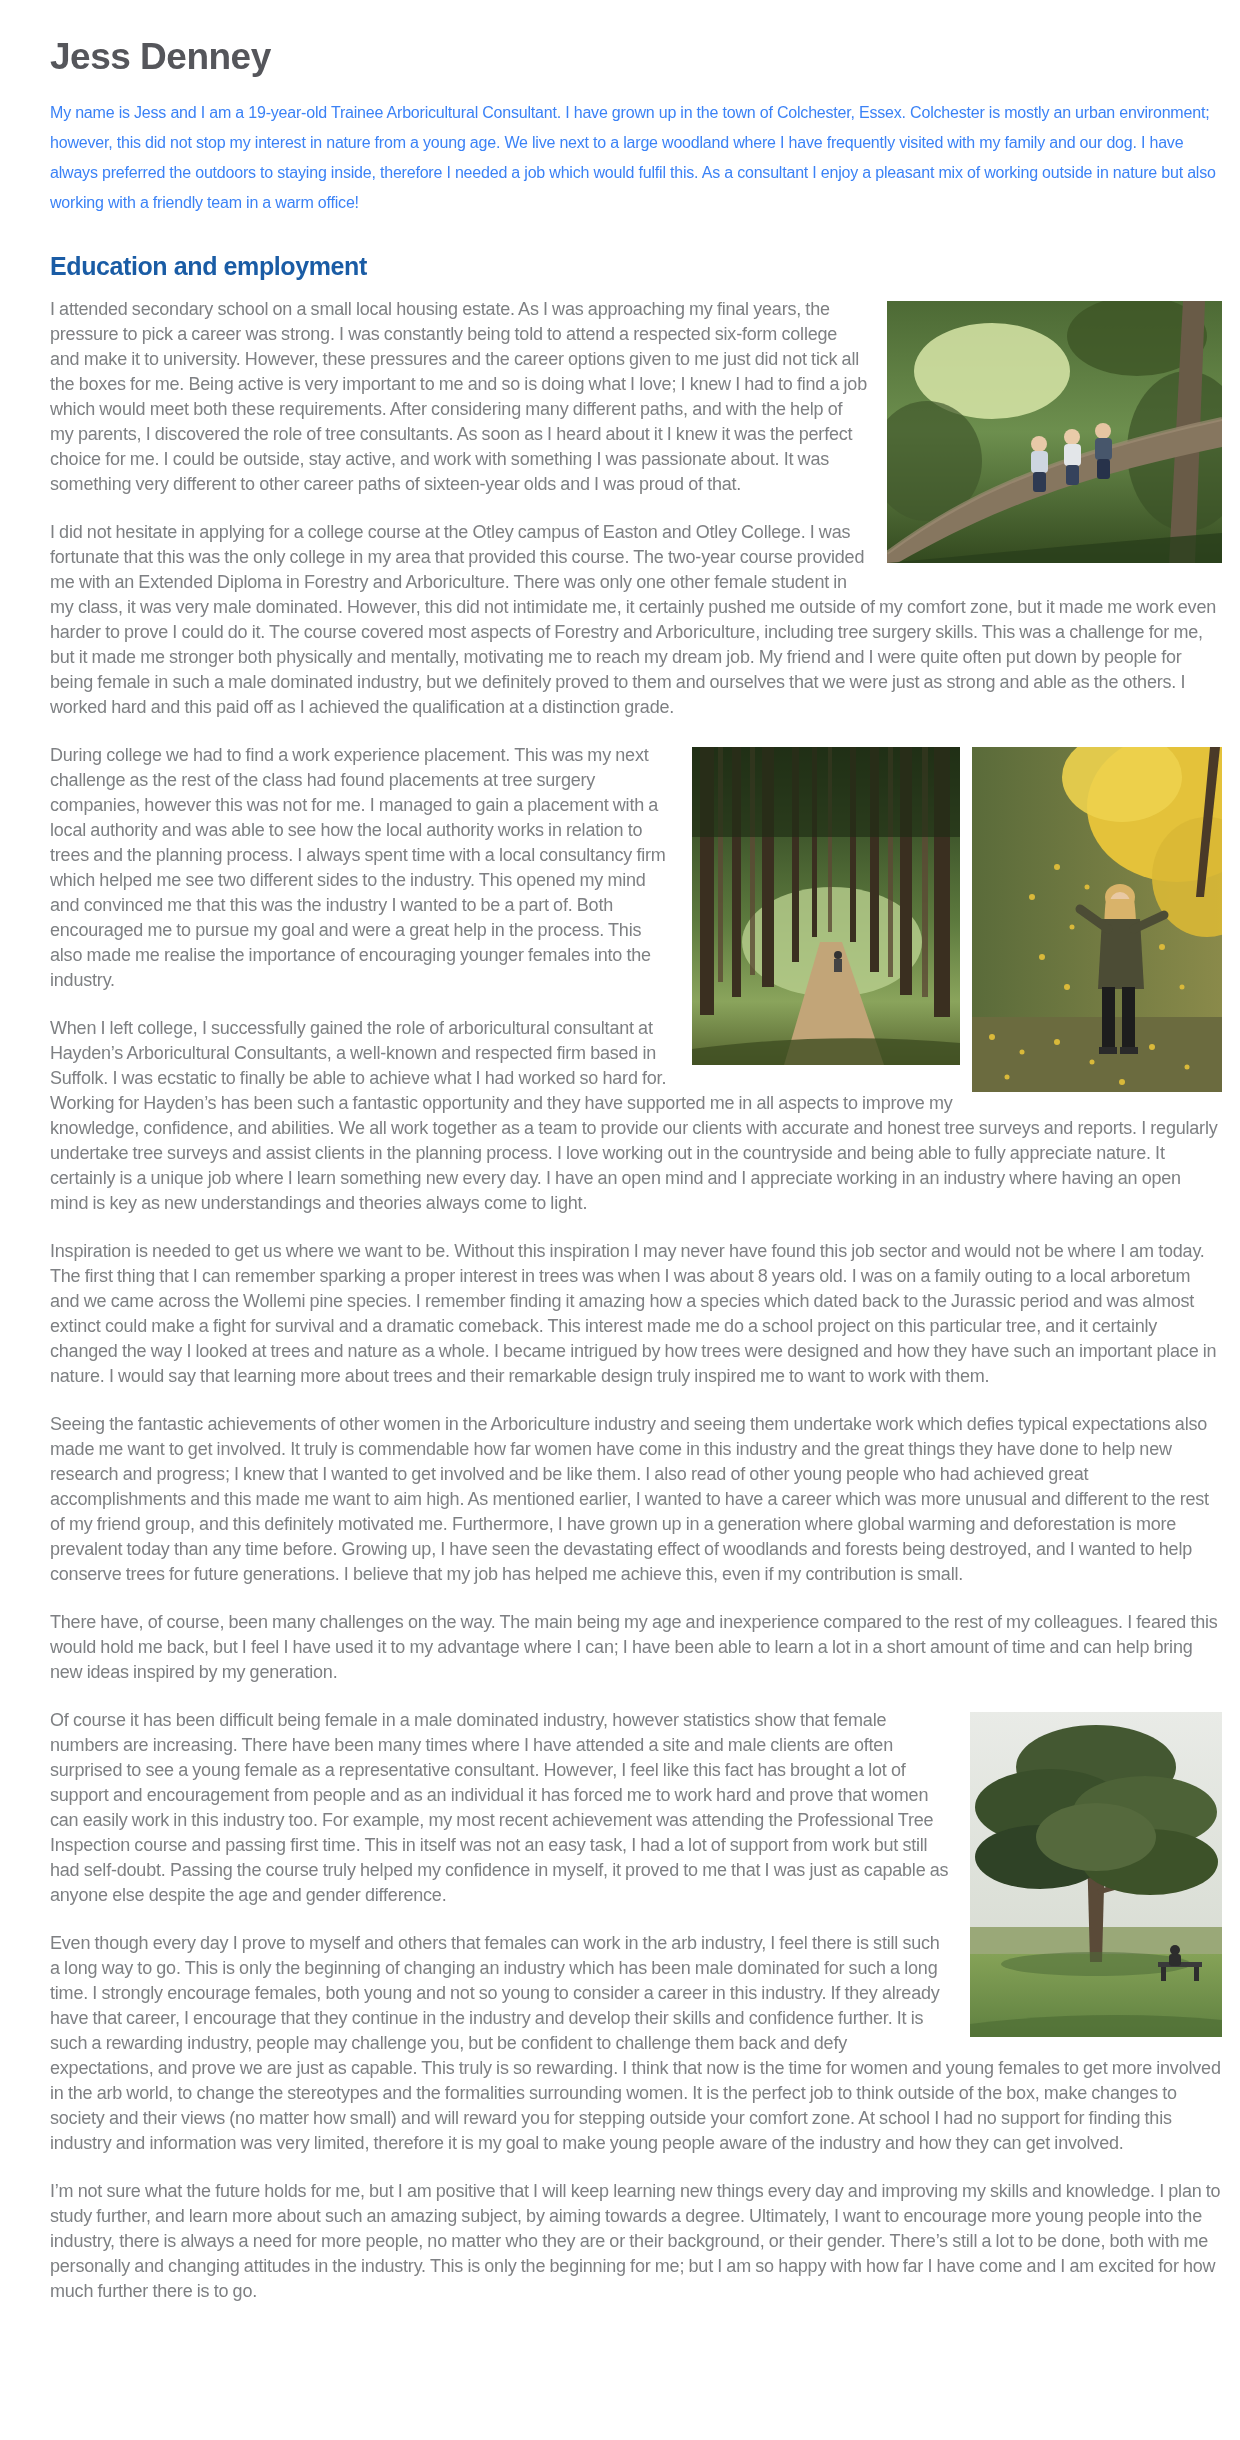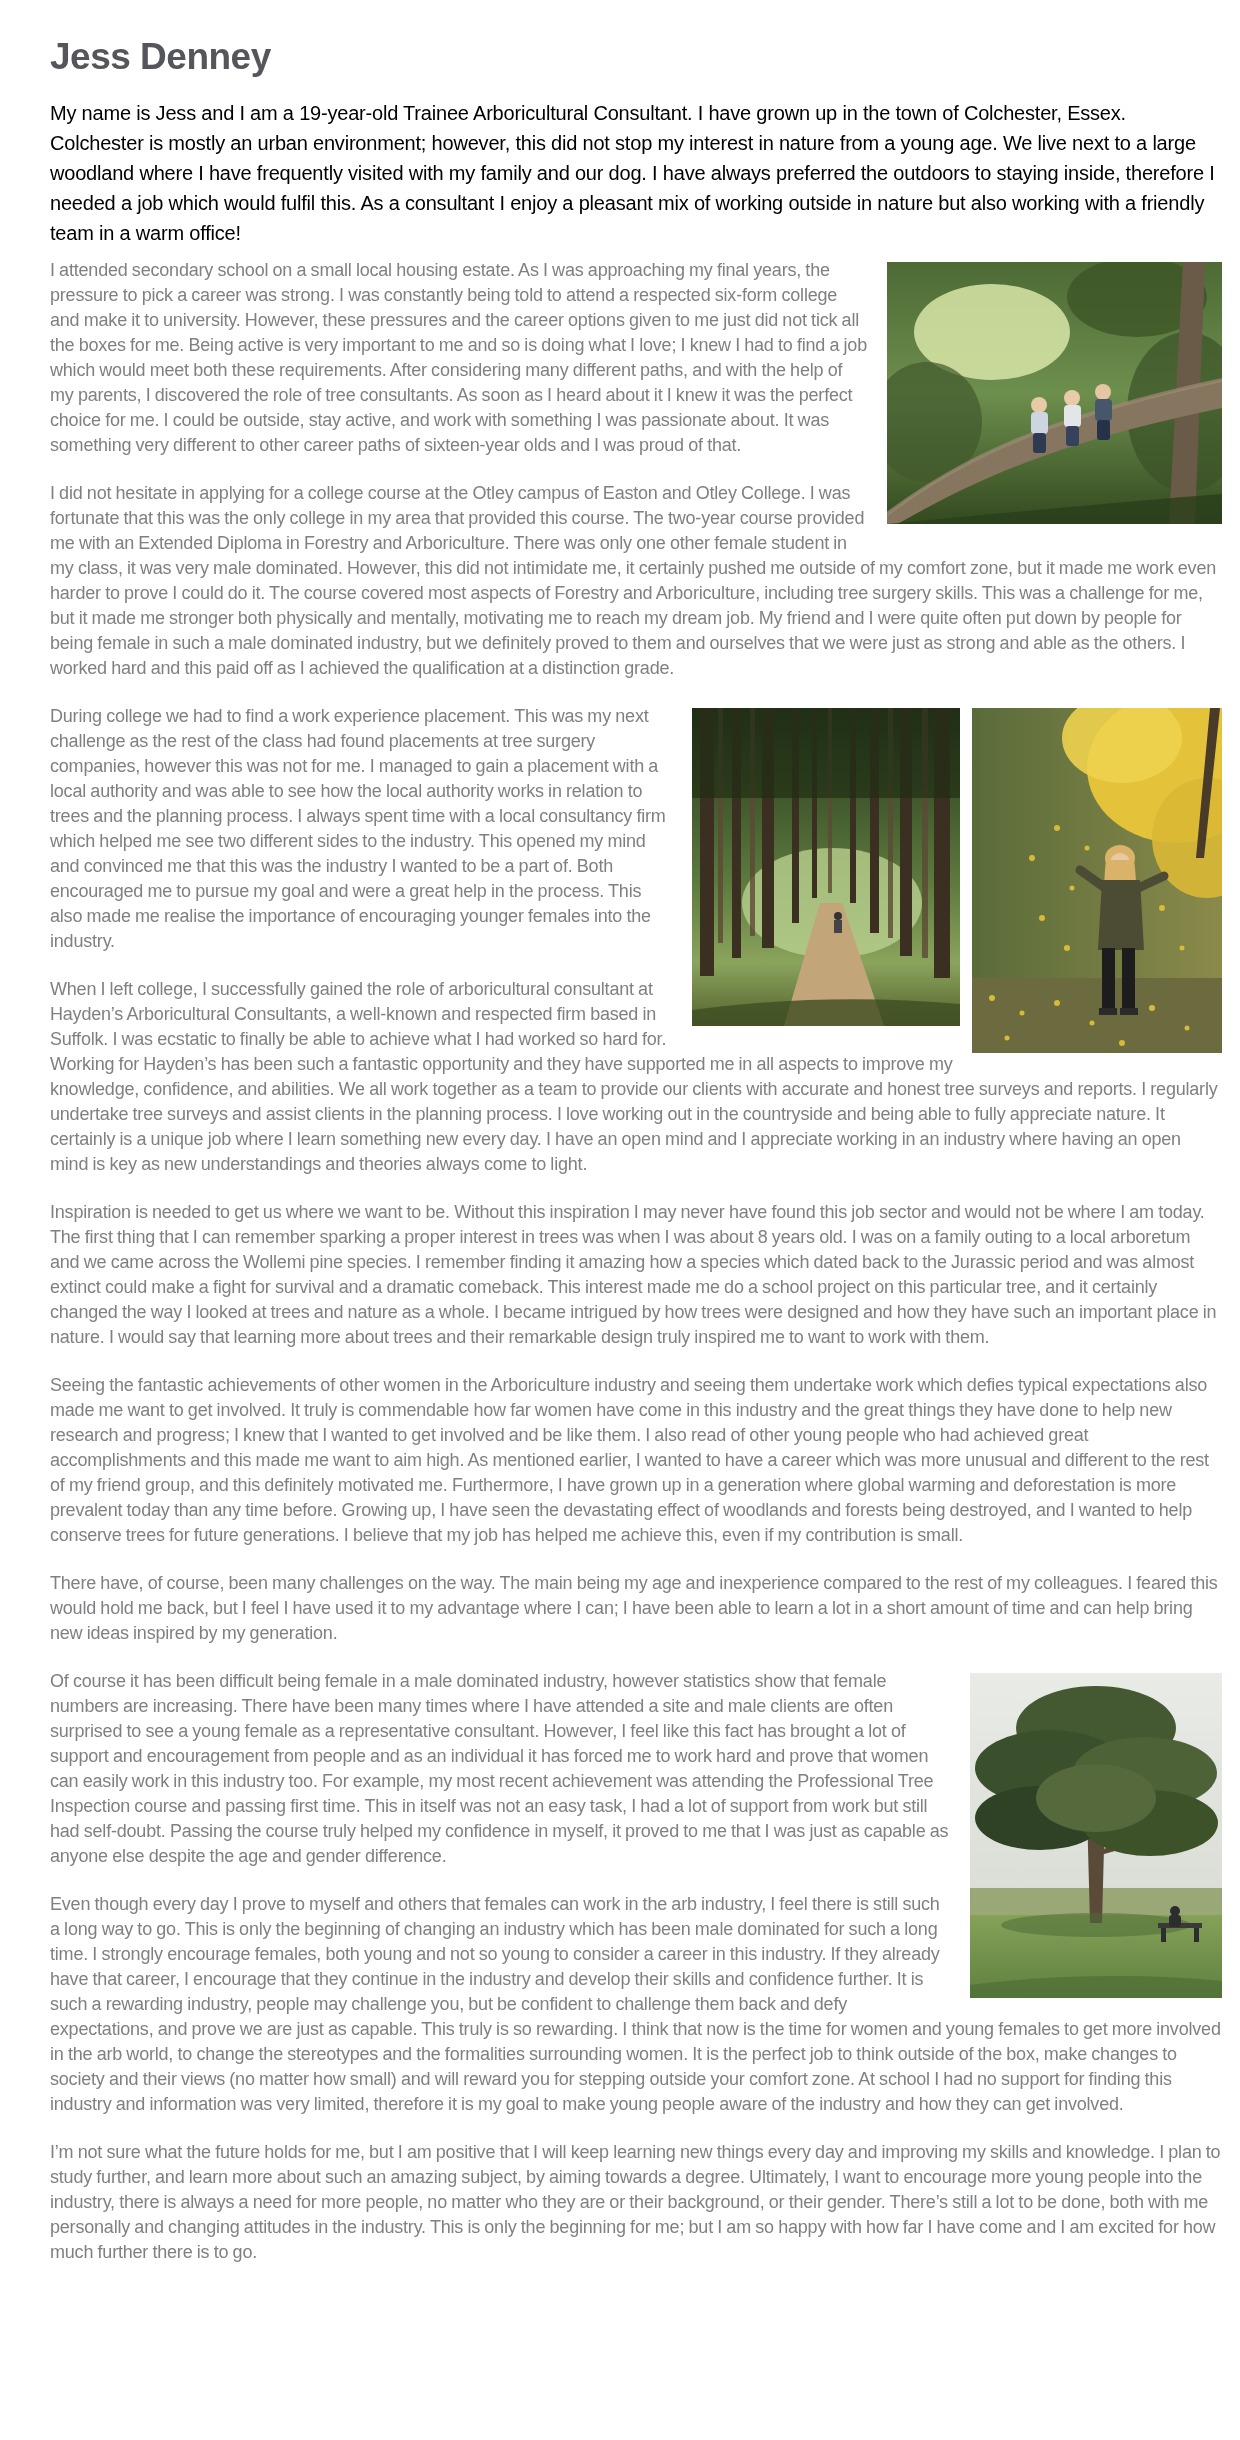--- a/index.html
+++ b/index.html
@@ -17,21 +17,21 @@
   h2{
     font-size:25px;font-weight:bold;color:#1a5ca5;
     margin:16px 0 12px 0;letter-spacing:-0.4px;
   }
   h2.education{margin-top:34px;margin-bottom:16px;}
   .tagline{
     font-size:20px;font-weight:bold;color:#1fa0dc;
     margin:26px 0 10px 0;letter-spacing:-0.3px;
   }
   p.lead{
-    font-size:20px;line-height:30px;color:#000000;
+    font-size:16px;line-height:30px;color:#3b82f6;
     margin:20px 0 10px 0;
   }
   p.body{
     font-size:18px;line-height:25px;color:#7e8083;
     margin:0 0 23px 0;word-spacing:-0.5px;
   }
   figure{margin:0;padding:0;display:block;}
   .fig{float:right;background:#dddddd;overflow:hidden;}
   .fig svg{display:block;}
   .fig1{width:335px;height:262px;margin:4px 0 12px 20px;}
@@ -43,20 +43,21 @@
 <body>
 
 <div class="content">
 
   <h1>Jess Denney</h1>
 
 
 
   <p class="lead">My name is Jess and I am a 19-year-old Trainee Arboricultural Consultant. I have grown up in the town of Colchester, Essex. Colchester is mostly an urban environment; however, this did not stop my interest in nature from a young age. We live next to a large woodland where I have frequently visited with my family and our dog. I have always preferred the outdoors to staying inside, therefore I needed a job which would fulfil this. As a consultant I enjoy a pleasant mix of working outside in nature but also working with a friendly team in a warm office!</p>
 
+  <h2 class="education">Education and employment</h2>
 
   <figure class="fig fig1">
     <svg width="335" height="262" viewBox="0 0 335 262" xmlns="http://www.w3.org/2000/svg">
       <defs>
         <linearGradient id="g1" x1="0" y1="0" x2="0" y2="1">
           <stop offset="0" stop-color="#4d6a35"></stop>
             <stop offset="0.5" stop-color="#6d8f4e"></stop>
             <stop offset="1" stop-color="#33491f"></stop>
         </linearGradient>
       </defs>

